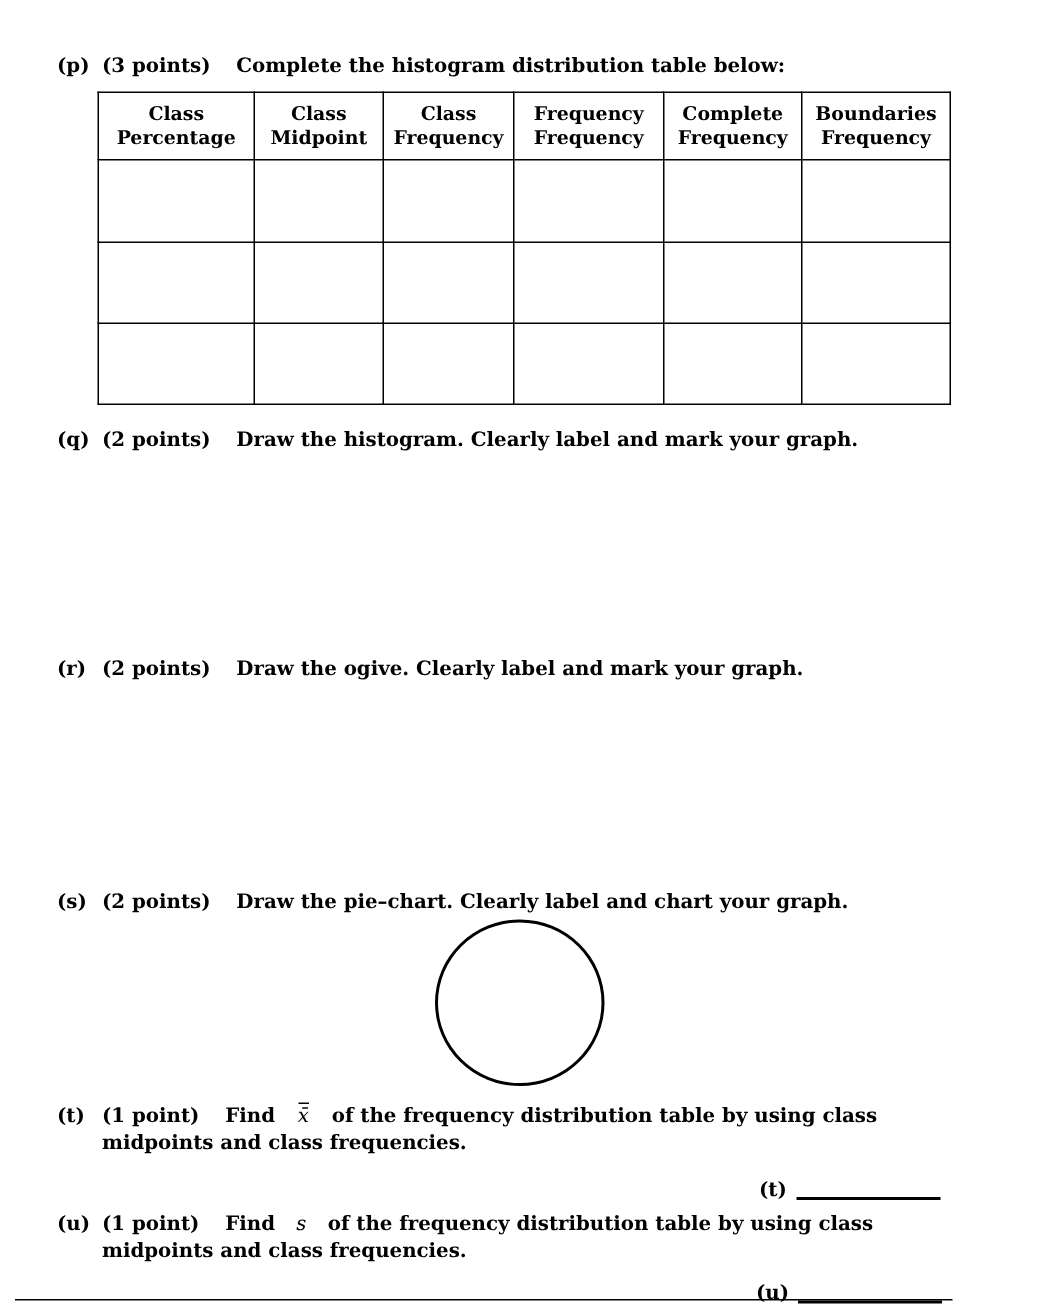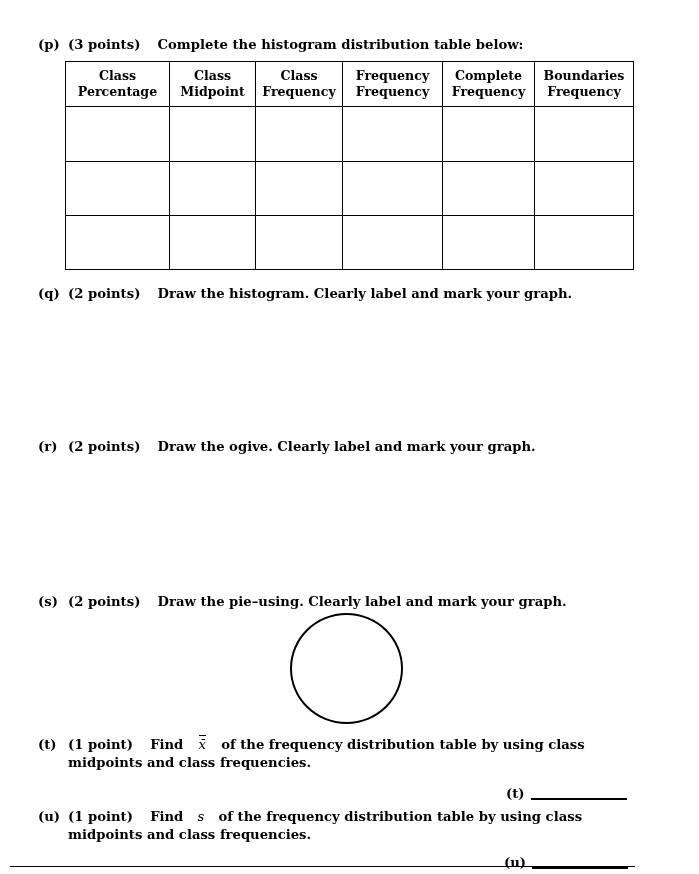--- a/index.html
+++ b/index.html
@@ -267,21 +267,21 @@
       <span class="item-text">Draw the ogive.  Clearly label and mark your graph.</span>
     </span>
   </div>
   <div class="work-area" style="left:68px; top:461px; width:565px; height:120px;"></div>
 
   <div class="item" style="left:38px; top:593px; width:600px;">
     <span class="item-label">(s)</span>
     <span class="item-body">
       <span class="points">(2 points)</span>
       <span class="gap-md"></span>
-      <span class="item-text">Draw the pie–using.  Clearly label and mark your graph.</span>
+      <span class="item-text">Draw the pie–chart.  Clearly label and chart your graph.</span>
     </span>
   </div>
   <div class="pie-circle"></div>
 
   <div class="item" style="left:38px; top:736px; width:600px;">
     <span class="item-label">(t)</span>
     <span class="item-body">
       <span class="points">(1 point)</span>
       <span class="gap-md"></span>
       <span>Find</span>

